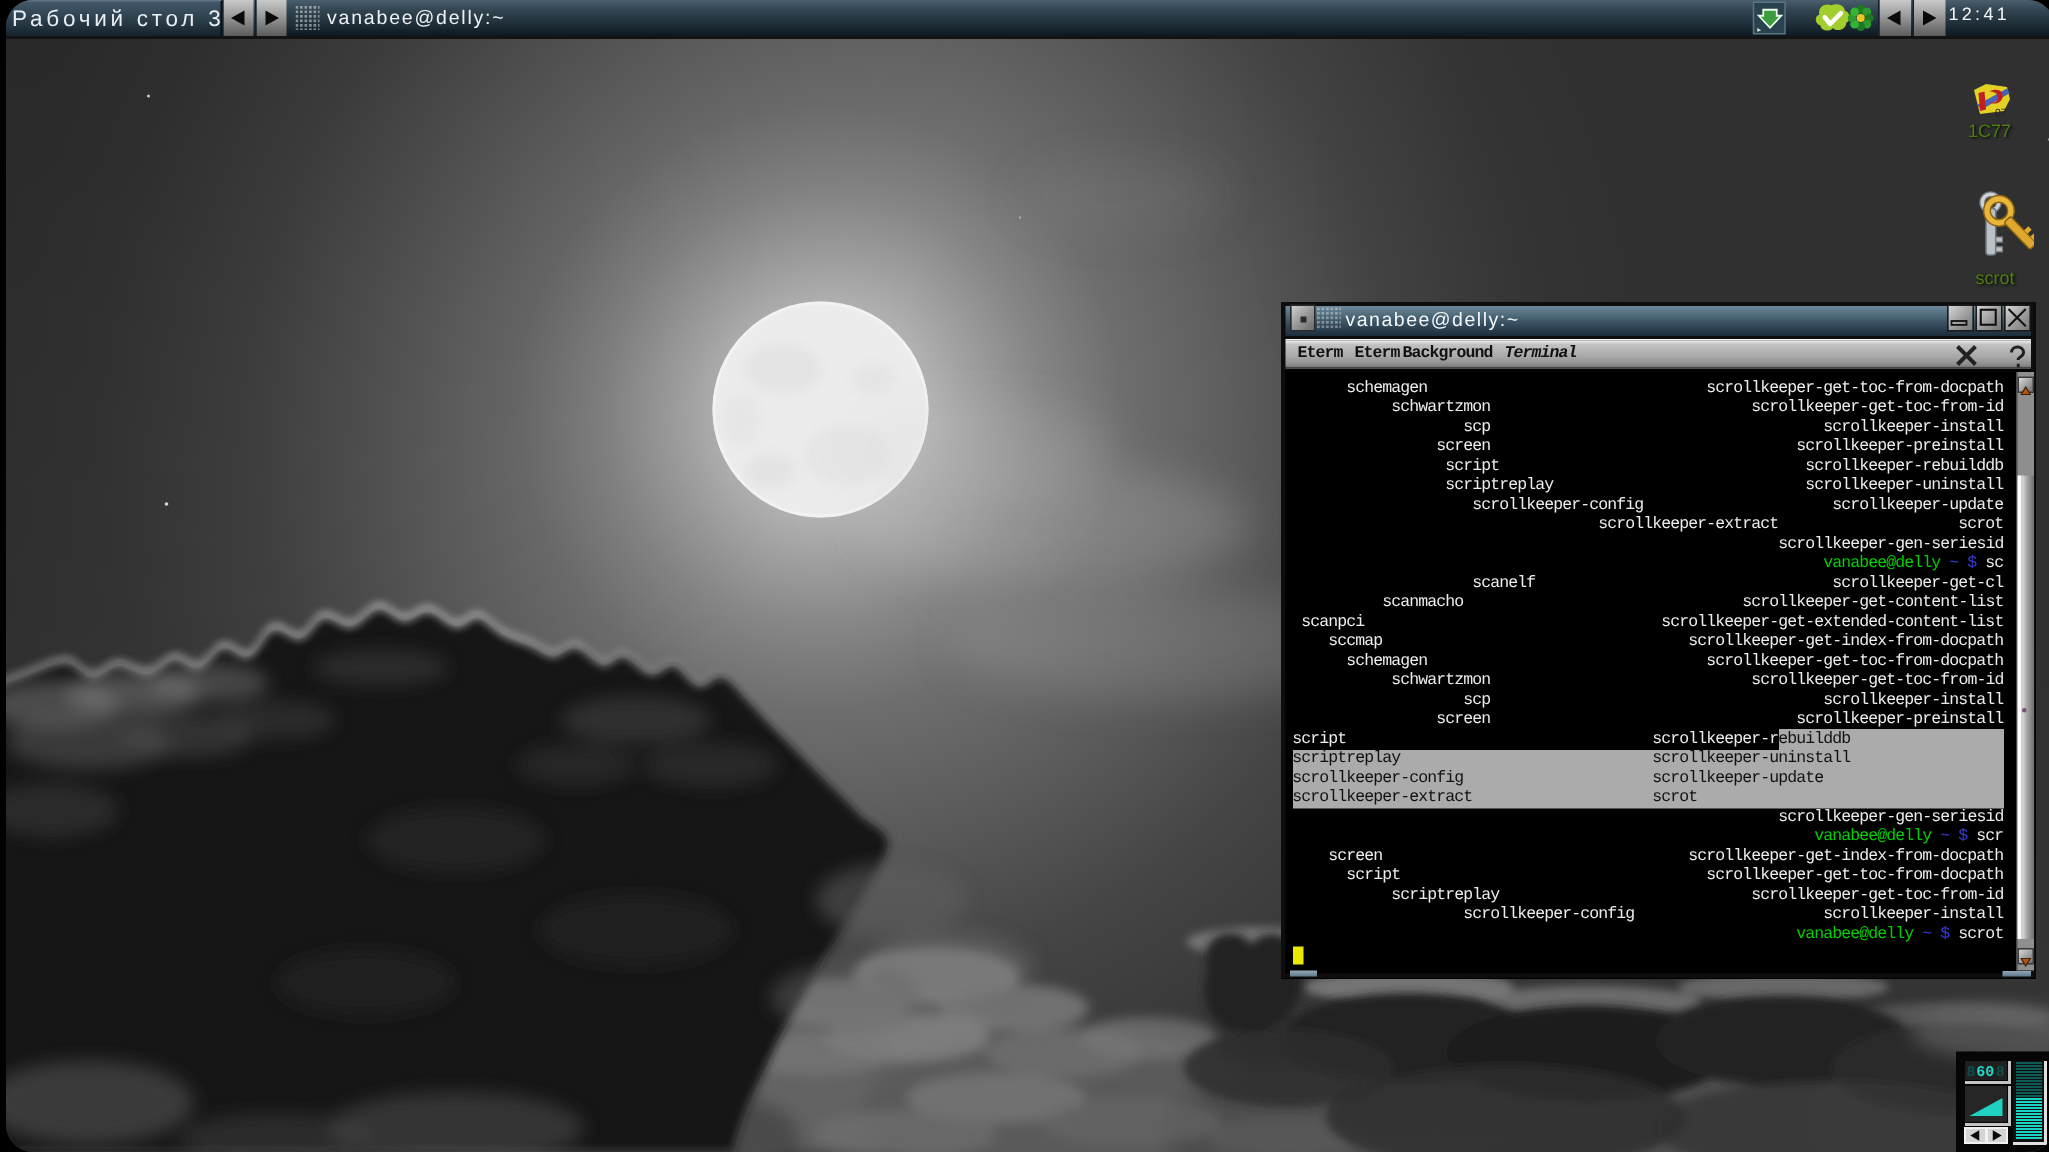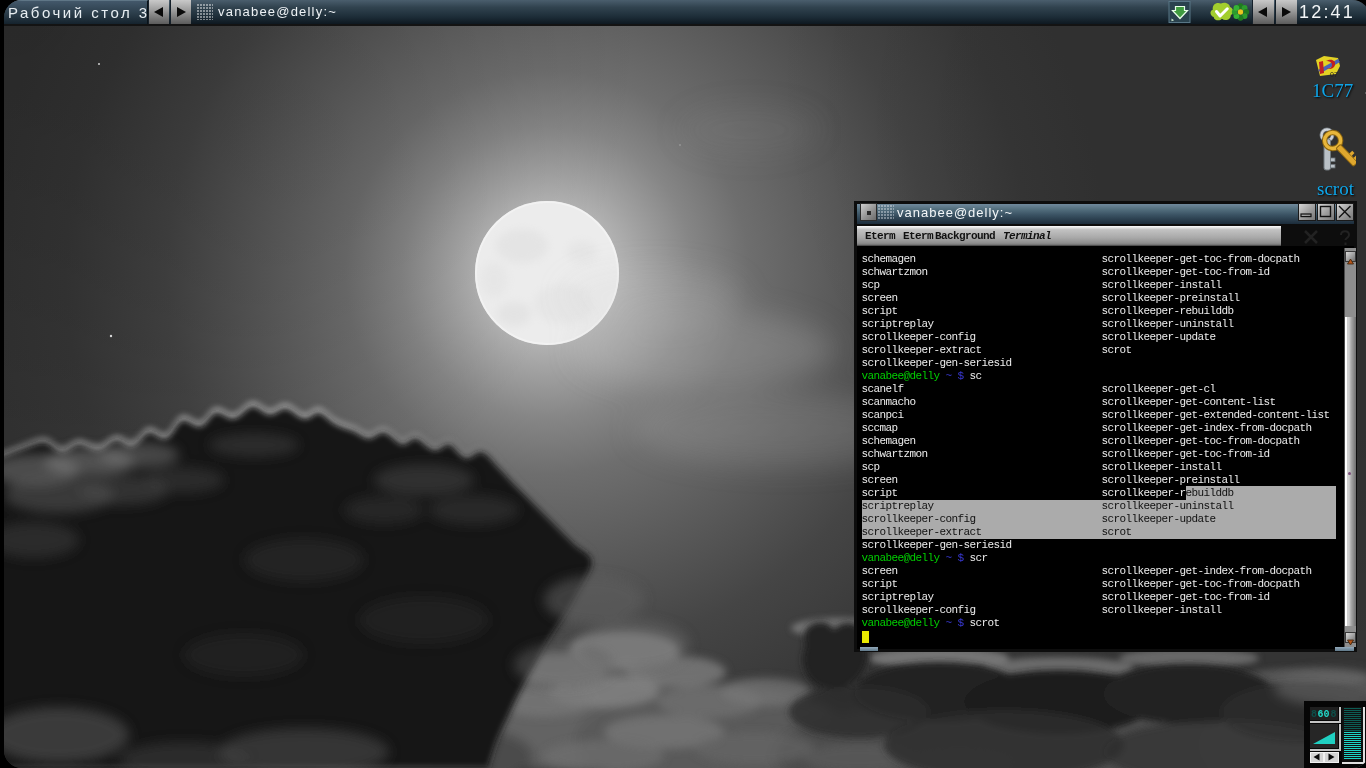--- a/index.html
+++ b/index.html
@@ -13,34 +13,34 @@
     background:linear-gradient(180deg,#43586a 0%,#2b3d4a 55%,#15232d 100%);
     border-top:1px solid #5f7686;border-right:1px solid #0a1218;}
   #wslabel span{position:absolute;left:4px;top:3px;color:#e8eef2;font-size:15px;letter-spacing:2.5px;white-space:nowrap;}
   .wbtn{position:absolute;top:0;height:24px;width:21px;background:linear-gradient(180deg,#c9c9c9,#9a9a9a 45%,#5c5c5c);border-left:1px solid #15202a;box-sizing:border-box;}
   .tri-l{position:absolute;left:5px;top:7px;width:0;height:0;border-top:5px solid transparent;border-bottom:5px solid transparent;border-right:9px solid #0a0a0a;}
   .tri-r{position:absolute;left:6px;top:7px;width:0;height:0;border-top:5px solid transparent;border-bottom:5px solid transparent;border-left:9px solid #0a0a0a;}
   #taskicon{position:absolute;left:193px;top:4px;width:16px;height:16px;opacity:.6;
     background-image:radial-gradient(circle 1px at 1px 1px,rgba(255,255,255,.75) 0 1px,rgba(255,255,255,0) 1px);
     background-size:3px 3px;}
   #tasktext{position:absolute;left:214px;top:4px;color:#eef2f5;font-size:13px;letter-spacing:1.2px;white-space:nowrap;}
-  #clock{position:absolute;left:1295px;top:2px;color:#f2f5f7;font-size:18px;letter-spacing:2.2px;}
-  
-  .dicon-label{position:absolute;color:#0ea5e9;font-size:19px;text-shadow:1px 1px 2px #000;font-family:Liberation Serif, serif;}
+  #clock{position:absolute;left:1295px;top:2px;color:#f2f5f7;font-size:12px;letter-spacing:2.2px;}
+  
+  .dicon-label{position:absolute;color:#4d7c0f;font-size:12px;text-shadow:1px 1px 2px #000;}
   
   #term{position:absolute;left:850px;top:201px;width:503px;height:451px;background:#0d0d0d;}
   #titlebar2{position:absolute;left:3px;top:3px;width:497px;height:20px;
     background:linear-gradient(180deg,#70899c 0%,#54707f 25%,#3a5263 55%,#1c2c3a 100%);}
   #tmenuBtn{position:absolute;left:6px;top:2px;width:17px;height:18px;background:linear-gradient(135deg,#cfcfcf,#8f8f8f 60%,#6a6a6a);border:1px solid #2a2a2a;box-sizing:border-box;}
   #tmenuBtn i{position:absolute;left:6px;top:7px;width:4px;height:4px;background:#2a2a2a;}
   #titleicon{position:absolute;left:24px;top:4px;width:16px;height:14px;opacity:.5;
     background-image:radial-gradient(circle 1px at 1px 1px,rgba(235,240,245,.8) 0 1px,rgba(255,255,255,0) 1px);background-size:3px 3px;}
   #titletext{position:absolute;left:43px;top:4px;color:#f4f7f9;font-size:13px;letter-spacing:1px;}
   .tbtn{position:absolute;top:2px;width:18px;height:18px;background:linear-gradient(135deg,#d6d6d6,#9c9c9c 55%,#787878);border:1px solid #1a1a1a;box-sizing:border-box;}
-  #menubar{position:absolute;left:3px;top:25px;width:424px;height:20px;
+  #menubar{position:absolute;left:3px;top:25px;width:497px;height:20px;
     background:linear-gradient(180deg,#efefef 0%,#c2c2c2 15%,#a8a8a8 60%,#8c8c8c 90%,#6f6f6f 100%);
     border-top:1px solid #f5f5f5;border-bottom:1px solid #4e4e4e;box-sizing:border-box;text-align:center;}
   .mono{font-family:"Liberation Mono",monospace;font-size:11px;letter-spacing:-0.6px;}
   #menubar span{position:absolute;top:3px;color:#111;font-weight:bold;}
   #content{position:absolute;left:3px;top:45px;width:497px;height:403px;background:#000;}
   #termtext{position:absolute;left:4.5px;top:7px;color:#ececec;white-space:pre;line-height:13px;}
   #termtext .g{color:#00cf00;}
   #termtext .b{color:#3a3ad8;}
   #termtext .sel{color:#111;}
   .hl{position:absolute;background:#ababab;}
@@ -294,21 +294,21 @@
         <span style="left:78px;">Background</span>
         <span style="left:146px;font-style:italic;">Terminal</span>
       <svg width="60" height="20" style="position:absolute;left:440px;top:0;" viewBox="0 0 60 20">
         <path d="M8 4 L20 16 M20 4 L8 16" stroke="#222" stroke-width="2.6"></path>
         <path d="M44 8 c0 -5 8 -5 8 0 c0 3 -3.4 2.6 -3.6 5 M48.5 15.5 l0 2.4" stroke="#222" stroke-width="2" fill="none"></path>
       </svg>
     </div>
     <div id="content">
       <div class="hl" style="left:328.5px;top:240px;width:150px;height:14px;"></div>
       <div class="hl" style="left:4.5px;top:254px;width:474px;height:39px;"></div>
-      <pre id="termtext" class="mono" style="margin:0;">schemagen                               scrollkeeper-get-toc-from-docpath
+      <pre id="termtext" class="mono" style="margin:0;text-align:right;">schemagen                               scrollkeeper-get-toc-from-docpath
 schwartzmon                             scrollkeeper-get-toc-from-id
 scp                                     scrollkeeper-install
 screen                                  scrollkeeper-preinstall
 script                                  scrollkeeper-rebuilddb
 scriptreplay                            scrollkeeper-uninstall
 scrollkeeper-config                     scrollkeeper-update
 scrollkeeper-extract                    scrot
 scrollkeeper-gen-seriesid
 <span class="g">vanabee@delly</span> <span class="b">~</span> <span class="b">$</span> sc
 scanelf                                 scrollkeeper-get-cl

